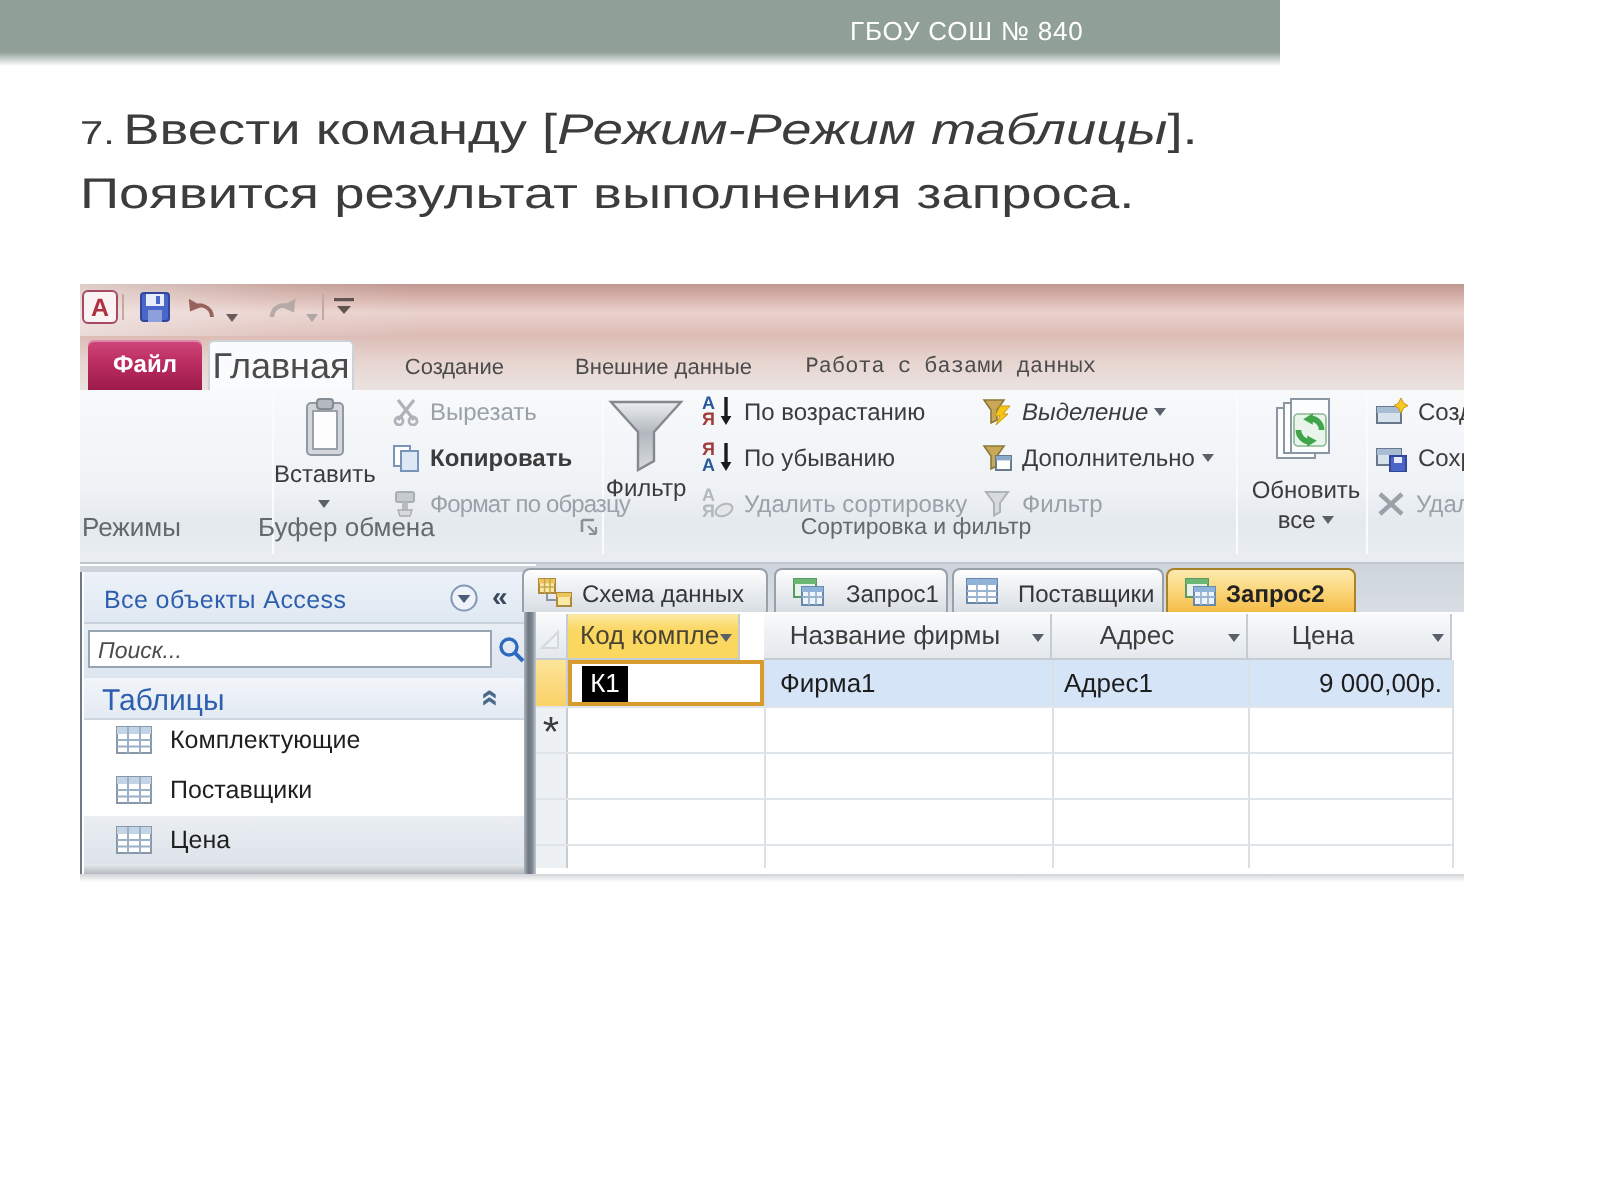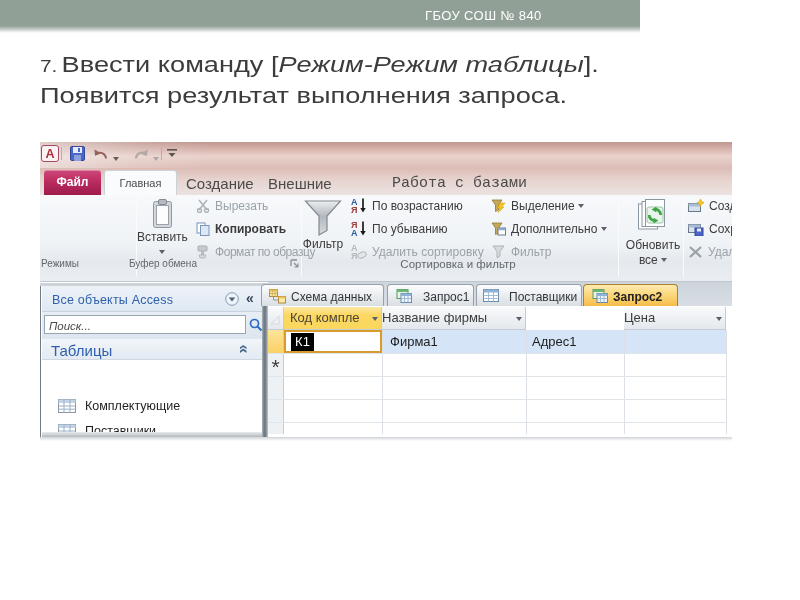--- a/index.html
+++ b/index.html
@@ -14,60 +14,60 @@
 #title .num{font-size:16.5px;}
 
 #shot{left:40px;top:142px;width:692px;height:295px;overflow:hidden;background:#fff;font-size:12px;color:#3c3c3c;}
 #shadow{left:40px;top:437px;width:692px;height:4px;background:linear-gradient(180deg,rgba(150,158,166,.45),rgba(150,158,166,0));}
 
 #tbar{left:0;top:0;width:692px;height:26px;background:linear-gradient(180deg,#bf978f 0,#d9b6af 30%,#ead2cd 55%,#dcbcb5 100%);}
 #tbar .hglow{position:absolute;left:0;top:0;width:170px;height:26px;background:linear-gradient(90deg,rgba(244,240,239,.6) 0,rgba(244,240,239,.2) 55%,rgba(244,240,239,0) 100%);}
 .qat{position:absolute;top:3px;}
 
 #tabrow{left:0;top:26px;width:692px;height:27px;background:linear-gradient(180deg,#dcbcb5 0,#e6d2cd 40%,#ebe3e1 100%);}
-.rtab{position:absolute;top:5px;height:22px;color:#4b4b4b;font-size:15px;text-align:left;line-height:22px;}
+.rtab{position:absolute;top:5px;height:22px;color:#4b4b4b;font-size:11px;text-align:right;line-height:22px;}
 #tab-file{left:4px;top:2px;width:57px;height:25px;background:linear-gradient(180deg,#d0487c 0,#bb2c60 45%,#9d1b4a 100%);border-radius:3px 3px 0 0;color:#fff;font-weight:bold;line-height:25px;text-align:center;box-shadow:inset 0 1px 0 rgba(255,255,255,.35);}
-#tab-home{left:64px;top:2px;width:73px;height:25px;background:#fafbfc;border:1px solid #cbd2d8;border-bottom:none;border-radius:3px 3px 0 0;line-height:24px;text-align:center;color:#4b4b4b;font-size:11px;}
+#tab-home{left:64px;top:2px;width:73px;height:25px;background:#fafbfc;border:1px solid #cbd2d8;border-bottom:none;border-radius:3px 3px 0 0;line-height:24px;text-align:center;color:#4b4b4b;font-size:18px;}
 
 #ribbon{left:0;top:53px;width:692px;height:87px;background:linear-gradient(180deg,#f7f9fb 0,#f0f3f6 55%,#e4e9ee 78%,#eaeef2 100%);border-bottom:1px solid #bfc6cd;}
 .gsep{position:absolute;top:2px;height:80px;width:1px;background:#cfd5db;border-right:1px solid #fafbfc;}
-.glabel{position:absolute;top:60px;height:14px;font-size:10px;color:#62686e;text-align:center;line-height:14px;}
+.glabel{position:absolute;top:60px;height:14px;font-size:13px;color:#62686e;text-align:center;line-height:14px;}
 .bigbtn{position:absolute;top:2px;text-align:center;font-size:12px;color:#3c3c3c;line-height:15px;}
 .bigbtn .ic{display:block;margin:2px auto 1px;width:fit-content;}
 .smallrow{position:absolute;height:20px;font-size:12px;color:#3c3c3c;line-height:20px;white-space:nowrap;}
 .smallrow .si{display:inline-block;vertical-align:-3px;margin-right:5px;}
 .gray{color:#9aa2a9;}
 .arr{display:inline-block;width:0;height:0;border-left:3.5px solid transparent;border-right:3.5px solid transparent;border-top:4px solid #5a6168;vertical-align:2px;}
 .arr.g{border-top-color:#a8aeb4;}
 
 #midstrip{left:0;top:141px;width:692px;height:3px;background:#ccd3da;}
 
 #nav{left:0;top:144px;width:222px;height:151px;background:#fff;border-left:1.5px solid #6f7a84;}
 #navhead{position:absolute;left:1px;top:0;width:264px;height:26px;background:linear-gradient(180deg,#edf2f8 0,#dfe8f2 100%);border-bottom:1px solid #c8d2dd;}
 #navhead .t{position:absolute;left:10px;top:7px;color:#2e5fae;font-size:12.5px;letter-spacing:0.2px;}
 #searchrow{position:absolute;left:1px;top:26px;width:220px;height:27px;background:linear-gradient(180deg,#e9eef5 0,#dde5ef 100%);}
 #searchbox{position:absolute;left:2px;top:3px;width:202px;height:19px;background:#fff;border:1px solid #98a5b3;font-size:11.5px;font-style:italic;color:#4c4c4c;line-height:20px;padding-left:4px;}
 #tblbar{position:absolute;left:1px;top:53px;width:220px;height:21px;background:linear-gradient(180deg,#f2f5fa 0,#e3eaf2 100%);border-bottom:1px solid #cfd8e2;}
 #tblbar .t{position:absolute;left:9px;top:3px;color:#2e5fae;font-weight:normal;font-size:15px;}
-.navitem{position:absolute;left:1px;width:220px;height:25px;font-size:12.5px;color:#1f1f1f;line-height:25px;margin-top:36px;}
+.navitem{position:absolute;left:1px;width:220px;height:25px;font-size:12.5px;color:#1f1f1f;line-height:25px;}
 .navitem .txt{position:absolute;left:43px;top:0;}
 .navitem .ni{position:absolute;left:16px;top:5px;}
 #navbot{position:absolute;left:1px;top:146px;width:220px;height:5px;background:linear-gradient(180deg,#e8ebee 0,#b4bac0 100%);}
 
 #split{left:222px;top:144px;width:6px;height:151px;background:linear-gradient(90deg,#aeb5bc 0,#6d7882 35%,#79848e 65%,#c2c8ce 100%);}
 
 #doc{left:228px;top:140px;width:464px;height:151px;background:#fff;}
 #dtabs{position:absolute;left:0;top:0;width:464px;height:24px;background:linear-gradient(180deg,#cdd4db 0,#d8dee4 100%);}
 .dtab{position:absolute;top:2px;height:22px;background:linear-gradient(180deg,#fdfdfe 0,#eceff2 45%,#d9dee3 100%);border:1px solid #98a1aa;border-bottom:none;border-radius:4px 4px 0 0;font-size:12px;color:#33373b;}
 .dtab .ic{position:absolute;left:7px;top:4px;}
 .dtab .tx{position:absolute;left:29px;top:4.5px;white-space:nowrap;}
 .dtab.active{background:linear-gradient(180deg,#fdeab0 0,#fbd87e 45%,#f5bc48 100%);border-color:#a8832a;font-weight:bold;color:#222;}
 
 #sheet{position:absolute;left:0;top:25px;width:464px;height:126px;background:#fff;}
-.hcell{position:absolute;top:0;height:23px;background:linear-gradient(180deg,#f9fafb 0,#eef1f4 50%,#e4e8ec 100%);border-right:1px solid #c6ccd3;border-bottom:1px solid #c6ccd3;font-size:13px;color:#3c3c3c;line-height:22px;text-align:left;}
+.hcell{position:absolute;top:0;height:23px;background:linear-gradient(180deg,#f9fafb 0,#eef1f4 50%,#e4e8ec 100%);border-right:1px solid #c6ccd3;border-bottom:1px solid #c6ccd3;font-size:13px;color:#3c3c3c;line-height:22px;text-align:center;}
 .hdarr{position:absolute;right:3px;top:10px;width:0;height:0;border-left:3.5px solid transparent;border-right:3.5px solid transparent;border-top:4px solid #596069;}
 .cell{position:absolute;font-size:13px;color:#1d1d1d;line-height:23px;height:23px;}
 .vline{position:absolute;width:1px;background:#dbe0e6;}
 .hline{position:absolute;height:1px;background:#e0e5ea;}
 svg{display:block;}
 </style>
 </head>
 <body>
 <div id="page">
   <div class="abs" id="topbar">
@@ -189,21 +189,21 @@
               <text x="0" y="7.5" font-size="9" font-weight="bold" fill="#a03c3c">Я</text>
               <text x="0" y="15.5" font-size="9" font-weight="bold" fill="#2a5a9c">А</text>
               <path d="M12 1.5 L12 12" stroke="#1a1a1a" stroke-width="1.7"></path>
               <path d="M9.3 11 L14.7 11 L12 15.5 Z" fill="#1a1a1a"></path>
             </svg></span>По убыванию</div>
       <div class="smallrow" style="left:311px;top:47px;"><span class="si"><svg width="16" height="16">
               <text x="0" y="7.5" font-size="9" font-weight="bold" fill="#b3b8bd">А</text>
               <text x="0" y="15.5" font-size="9" font-weight="bold" fill="#b3b8bd">Я</text>
               <ellipse cx="11" cy="12" rx="4.4" ry="2.8" fill="#e4e6e8" stroke="#b3b8bd" transform="rotate(-25 11 12)"></ellipse>
             </svg></span><span class="gray">Удалить сортировку</span></div>
-      <div class="smallrow" style="left:451px;top:1px;"><span class="si"><svg width="15" height="14">
+      <div class="smallrow" style="left:451px;top:1px;font-style:italic;"><span class="si"><svg width="15" height="14">
               <path d="M1 1 L11 1 L7.5 6 L7.5 11 L4.5 12.5 L4.5 6 Z" fill="#c8a858" stroke="#8a7838" stroke-width="0.8"></path>
               <path d="M9 4 L14 4 L10.5 8 L13 8 L7 13.5 L9 9 L6.5 9 Z" fill="#f5c518" stroke="#c89808" stroke-width="0.5"></path>
             </svg></span>Выделение <span class="arr"></span></div>
       <div class="smallrow" style="left:451px;top:24px;"><span class="si"><svg width="15" height="14">
               <path d="M1 1 L11 1 L7.5 6 L7.5 11 L4.5 12.5 L4.5 6 Z" fill="#c8a858" stroke="#8a7838" stroke-width="0.8"></path>
               <rect x="7" y="6" width="7.5" height="7" fill="#fff" stroke="#6a7a8a"></rect>
               <rect x="7" y="6" width="7.5" height="2.2" fill="#88a8cc"></rect>
             </svg></span>Дополнительно <span class="arr"></span></div>
       <div class="smallrow" style="left:451px;top:47px;"><span class="si"><svg width="15" height="14">
               <path d="M2 1 L13 1 L9 6.5 L9 11 L6 12.8 L6 6.5 Z" fill="#d8dbde" stroke="#aeb3b8" stroke-width="1"></path>
@@ -351,30 +351,32 @@
             <span class="tx">Запрос2</span>
           </div>
       </div>
       <div id="sheet">
 
         <div class="hcell" style="left:0;width:16px;">
             <svg width="15" height="23">
               <path d="M3 17 L11 9 L11 17 Z" fill="#eff2f5" stroke="#d3d8dd" stroke-width="1"></path>
             </svg>
           </div>
-        <div class="hcell" style="left:16px;width:98px;background:linear-gradient(180deg,#fce9a6 0,#fbd763 35%,#fad75c 100%);text-align:left;padding-left:6px;color:#4a4434;">Код компле<span class="hdarr"></span></div>
+        <div class="hcell" style="left:16px;width:86px;background:linear-gradient(180deg,#fce9a6 0,#fbd763 35%,#fad75c 100%);text-align:left;padding-left:6px;color:#4a4434;">Код компле<span class="hdarr"></span></div>
         <div class="hcell" style="left:114px;width:144px;"><span style="margin-right:12px;">Название фирмы</span><span class="hdarr"></span></div>
+        <div class="hcell" style="left:258px;width:98px;"><span style="margin-right:12px;">Адрес</span><span class="hdarr"></span></div>
         <div class="hcell" style="left:356px;width:102px;"><span style="margin-right:26px;">Цена</span><span class="hdarr"></span></div>
 
         <div class="abs" style="left:0;top:23px;width:16px;height:23px;background:linear-gradient(180deg,#fce49a 0,#fad166 100%);border-right:1px solid #c6ccd3;"></div>
         <div class="abs" style="left:114px;top:23px;width:344px;height:23px;background:#d5e5f7;"></div>
         <div class="abs" style="left:16px;top:23px;width:98px;height:23px;background:#fff;border:2px solid #d89c2e;"></div>
         <div class="abs" style="left:23px;top:25.5px;width:23px;height:18px;background:#000;color:#fff;font-size:13px;line-height:18px;text-align:center;">К1</div>
         <div class="cell" style="left:122px;top:23px;">Фирма1</div>
         <div class="cell" style="left:264px;top:23px;">Адрес1</div>
+        <div class="cell" style="left:356px;top:23px;width:97px;text-align:right;">9 000,00р.</div>
 
         <div class="abs" style="left:0;top:46px;width:16px;height:23px;background:#eef1f4;border-right:1px solid #c6ccd3;color:#3c3c3c;font-size:21px;line-height:27px;text-align:center;">*</div>
 
         <div class="abs" style="left:0;top:69px;width:16px;height:58px;background:#eef1f4;border-right:1px solid #c6ccd3;"></div>
 
         <div class="vline" style="left:114px;top:23px;height:104px;"></div>
         <div class="vline" style="left:258px;top:23px;height:104px;"></div>
         <div class="vline" style="left:356px;top:23px;height:104px;"></div>
         <div class="vline" style="left:458px;top:23px;height:104px;"></div>
         <div class="hline" style="left:0;top:46px;width:458px;"></div>

